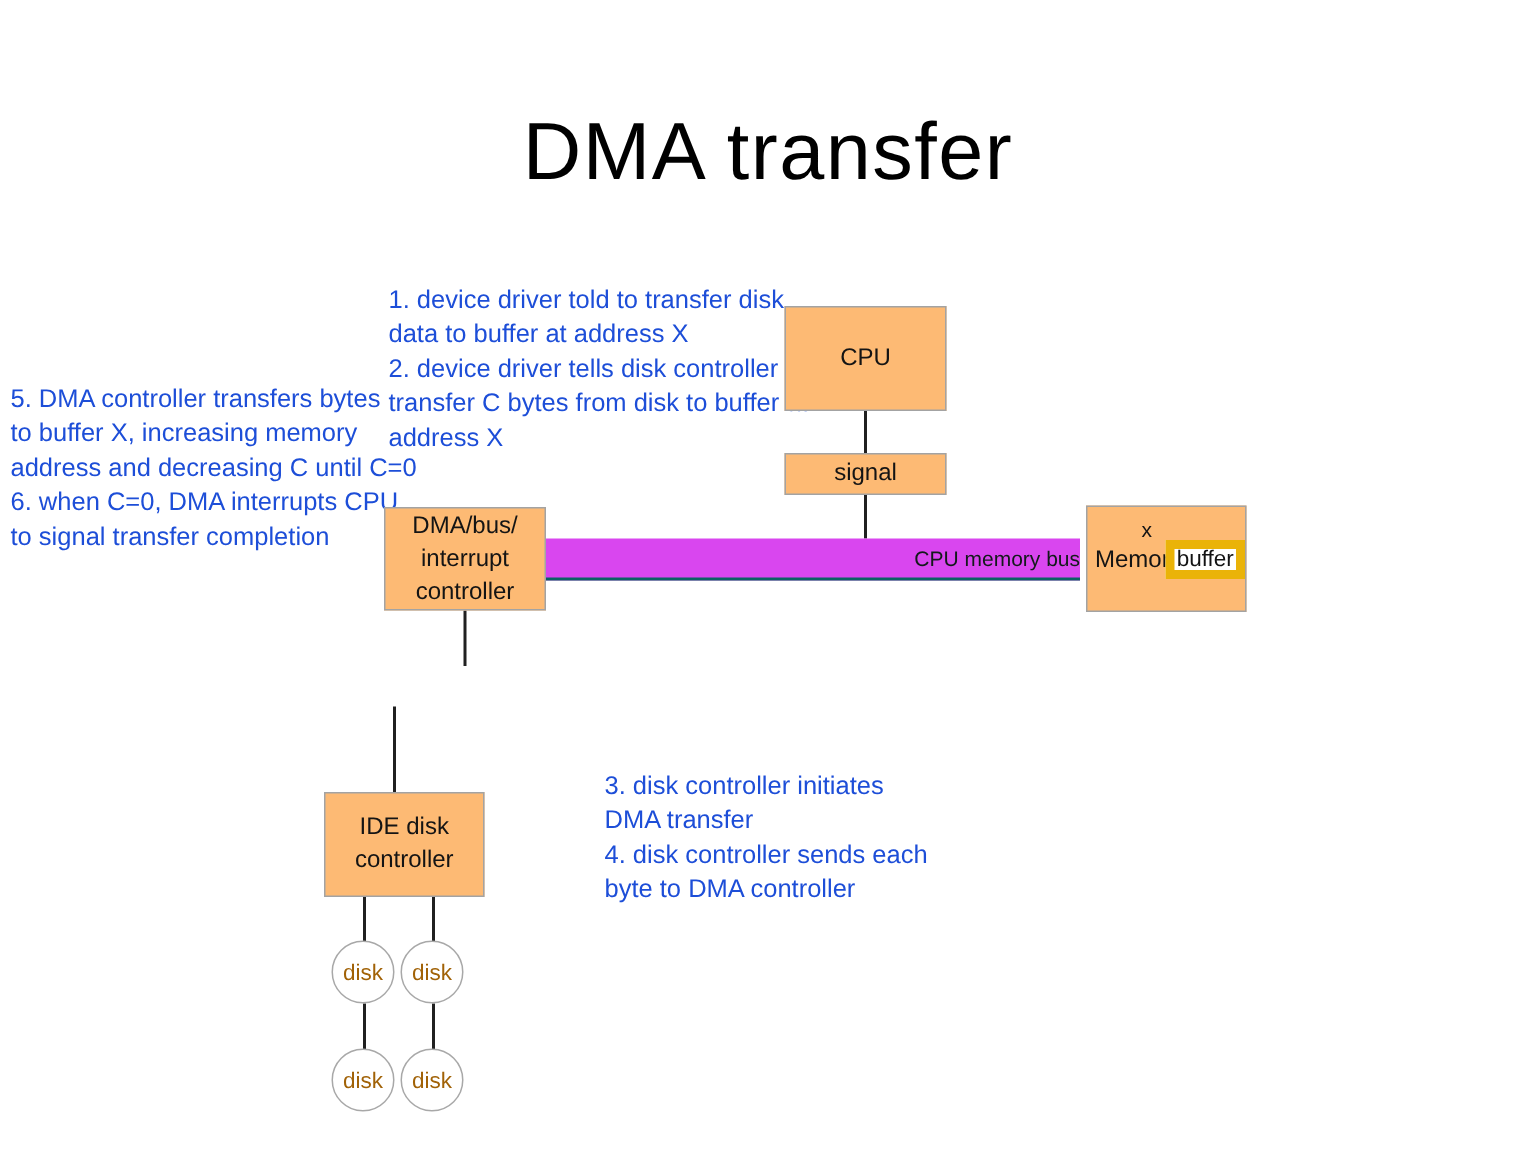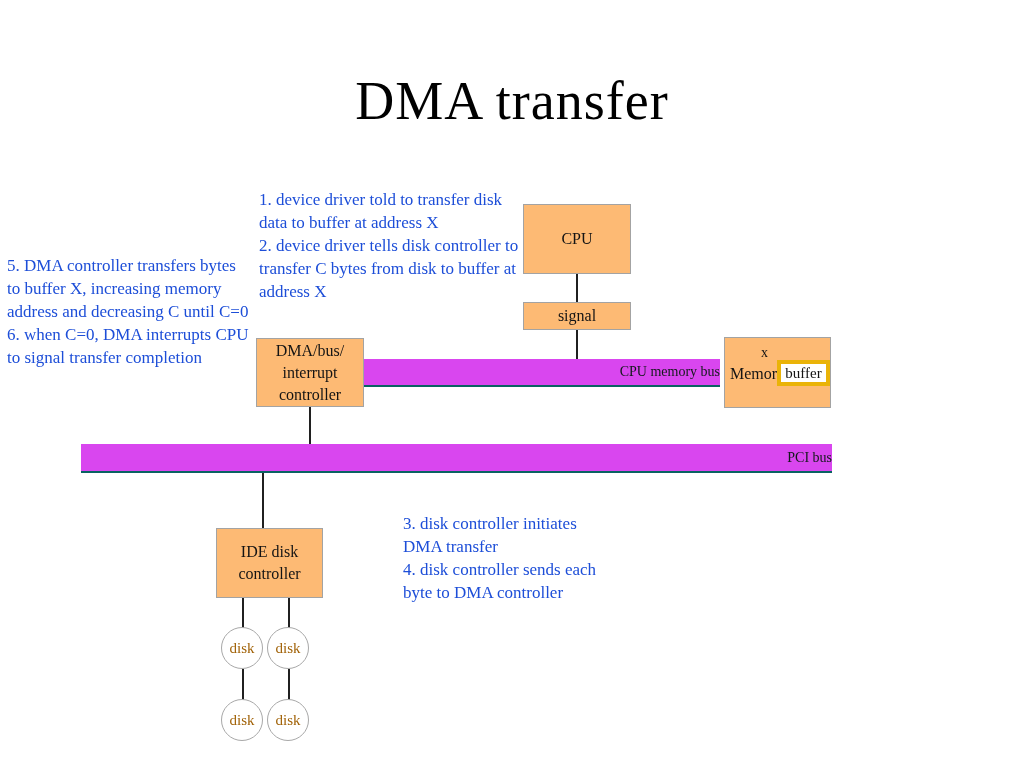--- a/index.html
+++ b/index.html
@@ -1,18 +1,18 @@
 <!DOCTYPE html>
 <html><head>
 <meta charset="utf-8">
 <style>
   html,body{margin:0;padding:0;background:#fff;}
   .slide{
     position:relative;width:1024px;height:768px;background:#ffffff;overflow:hidden;
-    font-family:Liberation Serif, serif;color:#111111;
+    font-family:Liberation Sans, sans-serif;color:#111111;
   }
   
   .title{
     position:absolute;left:0;top:72px;width:1024px;text-align:center;
     font-size:54px;line-height:1.1;color:#000000;letter-spacing:1px;
   }
   
   .note{
     position:absolute;font-size:17px;line-height:23px;white-space:pre;color:#1d4ed8;
   }
@@ -28,21 +28,21 @@
   }
   .box-cpu{left:523px;top:204px;width:108px;height:70px;}
   .box-cache{left:523px;top:302px;width:108px;height:28px;}
   .box-dma{left:256px;top:338px;width:108px;height:69px;}
   .box-ide{left:216px;top:528px;width:107px;height:70px;}
   .box-memory{left:724px;top:337px;width:107px;height:71px;display:block;}
   .mem-x{position:absolute;left:36px;top:4px;font-size:14px;}
   .mem-label{position:absolute;left:5px;top:25px;font-size:16px;}
   .mem-buffer{
     position:absolute;left:52px;top:22px;width:53px;height:26px;
-    border:4px solid #eab308;background:#fff;box-sizing:border-box;
+    border:6px solid #eab308;background:#fff;box-sizing:border-box;
     display:flex;align-items:center;justify-content:center;font-size:15px;
   }
   
   .bus{
     position:absolute;background:#d946ef;border-bottom:2px solid #0a6262;
     display:flex;align-items:center;justify-content:flex-end;
     font-size:14px;color:#121a1a;box-sizing:border-box;
   }
   .bus-cpu-memory{left:364px;top:359px;width:356px;height:28px;}
   .bus-pci{left:81px;top:444px;width:751px;height:29px;}
@@ -94,23 +94,20 @@
   <div class="vline ln-dma-pci"></div>
   <div class="vline ln-pci-ide"></div>
   <div class="vline ln-ide-d1"></div>
   <div class="vline ln-ide-d2"></div>
   <div class="vline ln-d1-d3"></div>
   <div class="vline ln-d2-d4"></div>
 
   <div class="bus bus-cpu-memory">
     <span>CPU memory bus</span>
   </div>
-  <div class="bus bus-pci">
-    <span>PCI bus</span>
-  </div>
 
   <div class="box box-cpu">
     <span>CPU</span>
   </div>
 
   <div class="box box-cache">
     <span>signal</span>
   </div>
 
   <div class="box box-dma">

